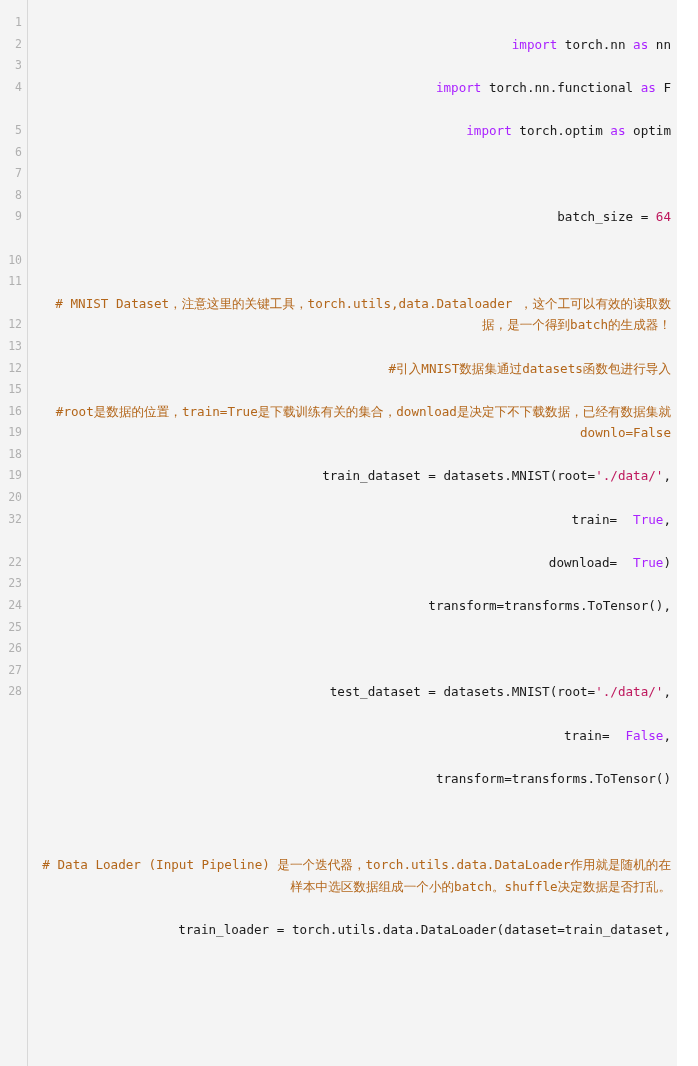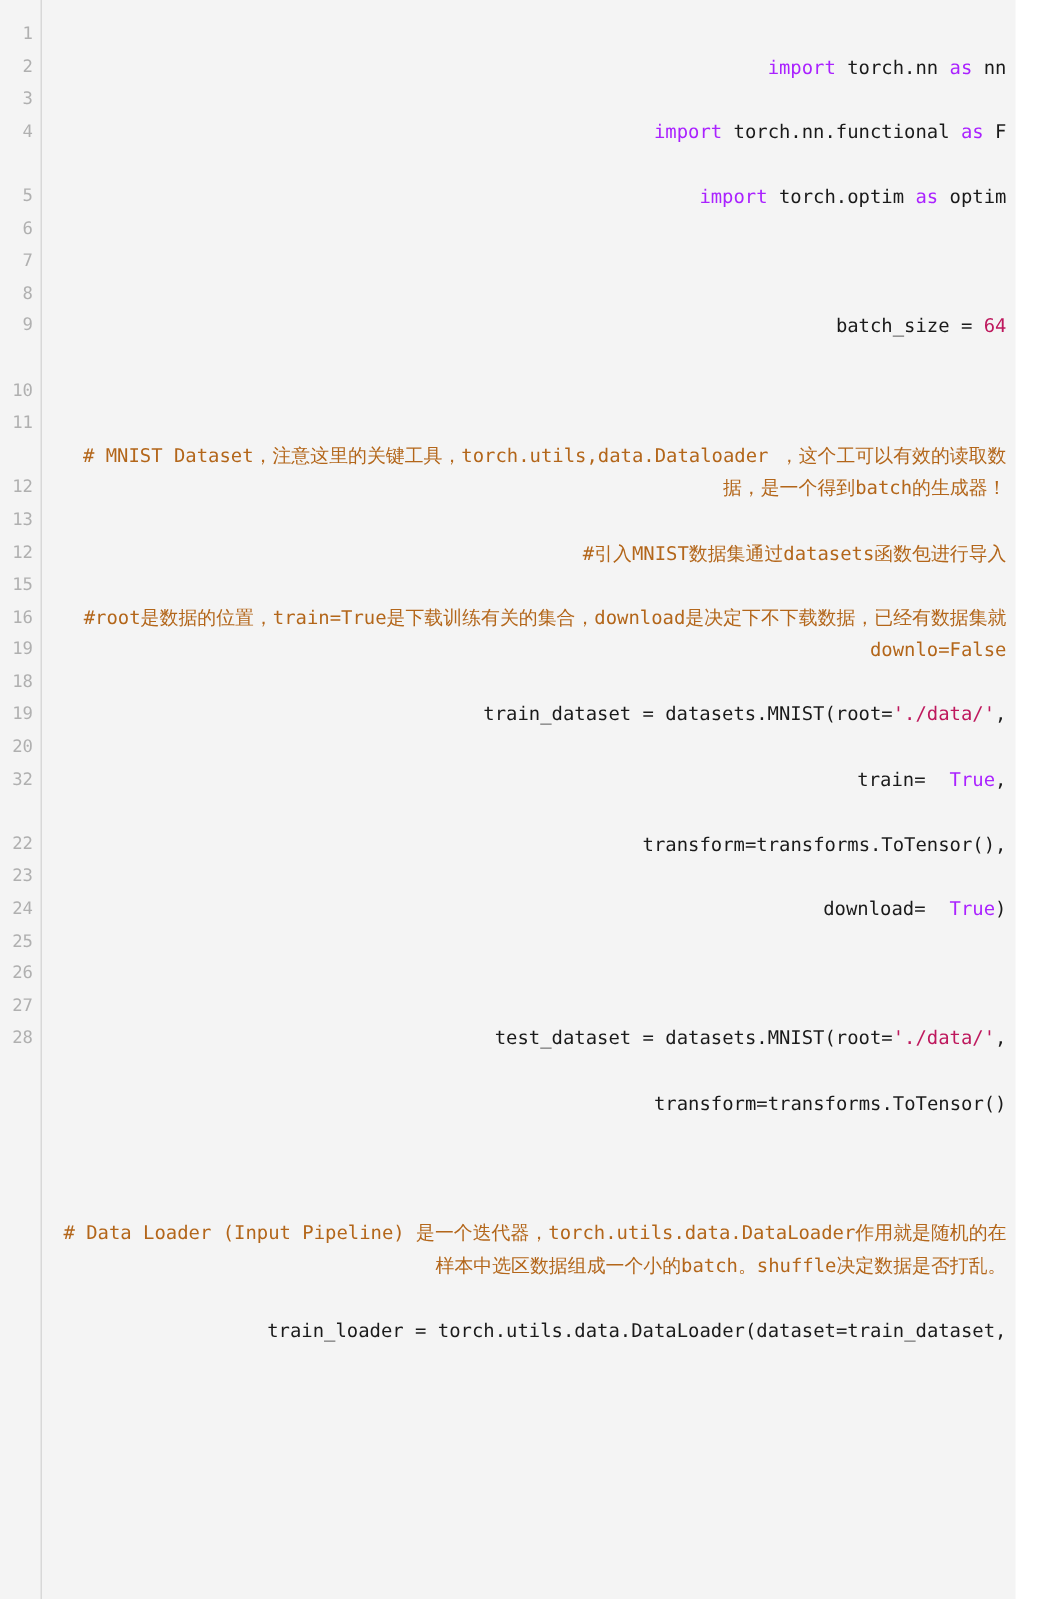--- a/index.html
+++ b/index.html
@@ -116,24 +116,25 @@
 <span class="line"><span class="k">import</span><span class="n"> torch.nn.functional </span><span class="k">as</span><span class="n"> F</span></span>
 <span class="line"><span class="k">import</span><span class="n"> torch.optim </span><span class="k">as</span><span class="n"> optim</span></span>
 <span class="line"> </span>
 <span class="line"><span class="n">batch_size = </span><span class="m">64</span></span>
 <span class="line"> </span>
 <span class="line"><span class="c"># MNIST Dataset，注意这里的关键工具，torch.utils,data.Dataloader ，这个工可以有效的读取数据，是一个得到batch的生成器！</span></span>
 <span class="line"><span class="c">#引入MNIST数据集通过datasets函数包进行导入</span></span>
 <span class="line"><span class="c">#root是数据的位置，train=True是下载训练有关的集合，download是决定下不下载数据，已经有数据集就downlo=False</span></span>
 <span class="line"><span class="n">train_dataset = datasets.MNIST(root=</span><span class="s">'./data/'</span><span class="n">,</span></span>
 <span class="line"><span class="n">                               train=</span><span class="kc">True</span><span class="n">,</span></span>
+<span class="line"><span class="n">                               download=</span><span class="kc">True</span><span class="n">)</span></span>
 <span class="line"><span class="n">                               transform=transforms.ToTensor(),</span></span>
-<span class="line"><span class="n">                               download=</span><span class="kc">True</span><span class="n">)</span></span>
 <span class="line"> </span>
 <span class="line"><span class="n">test_dataset = datasets.MNIST(root=</span><span class="s">'./data/'</span><span class="n">,</span></span>
+<span class="line"><span class="n">                              train=</span><span class="kc">False</span><span class="n">,</span></span>
 <span class="line"><span class="n">                              transform=transforms.ToTensor()</span></span>
 <span class="line"> </span>
 <span class="line"><span class="c"># Data Loader (Input Pipeline) 是一个迭代器，torch.utils.data.DataLoader作用就是随机的在样本中选区数据组成一个小的batch。shuffle决定数据是否打乱。</span></span>
 <span class="line"><span class="n">train_loader = torch.utils.data.DataLoader(dataset=train_dataset,</span></span>
 
 
 
 
 
 

